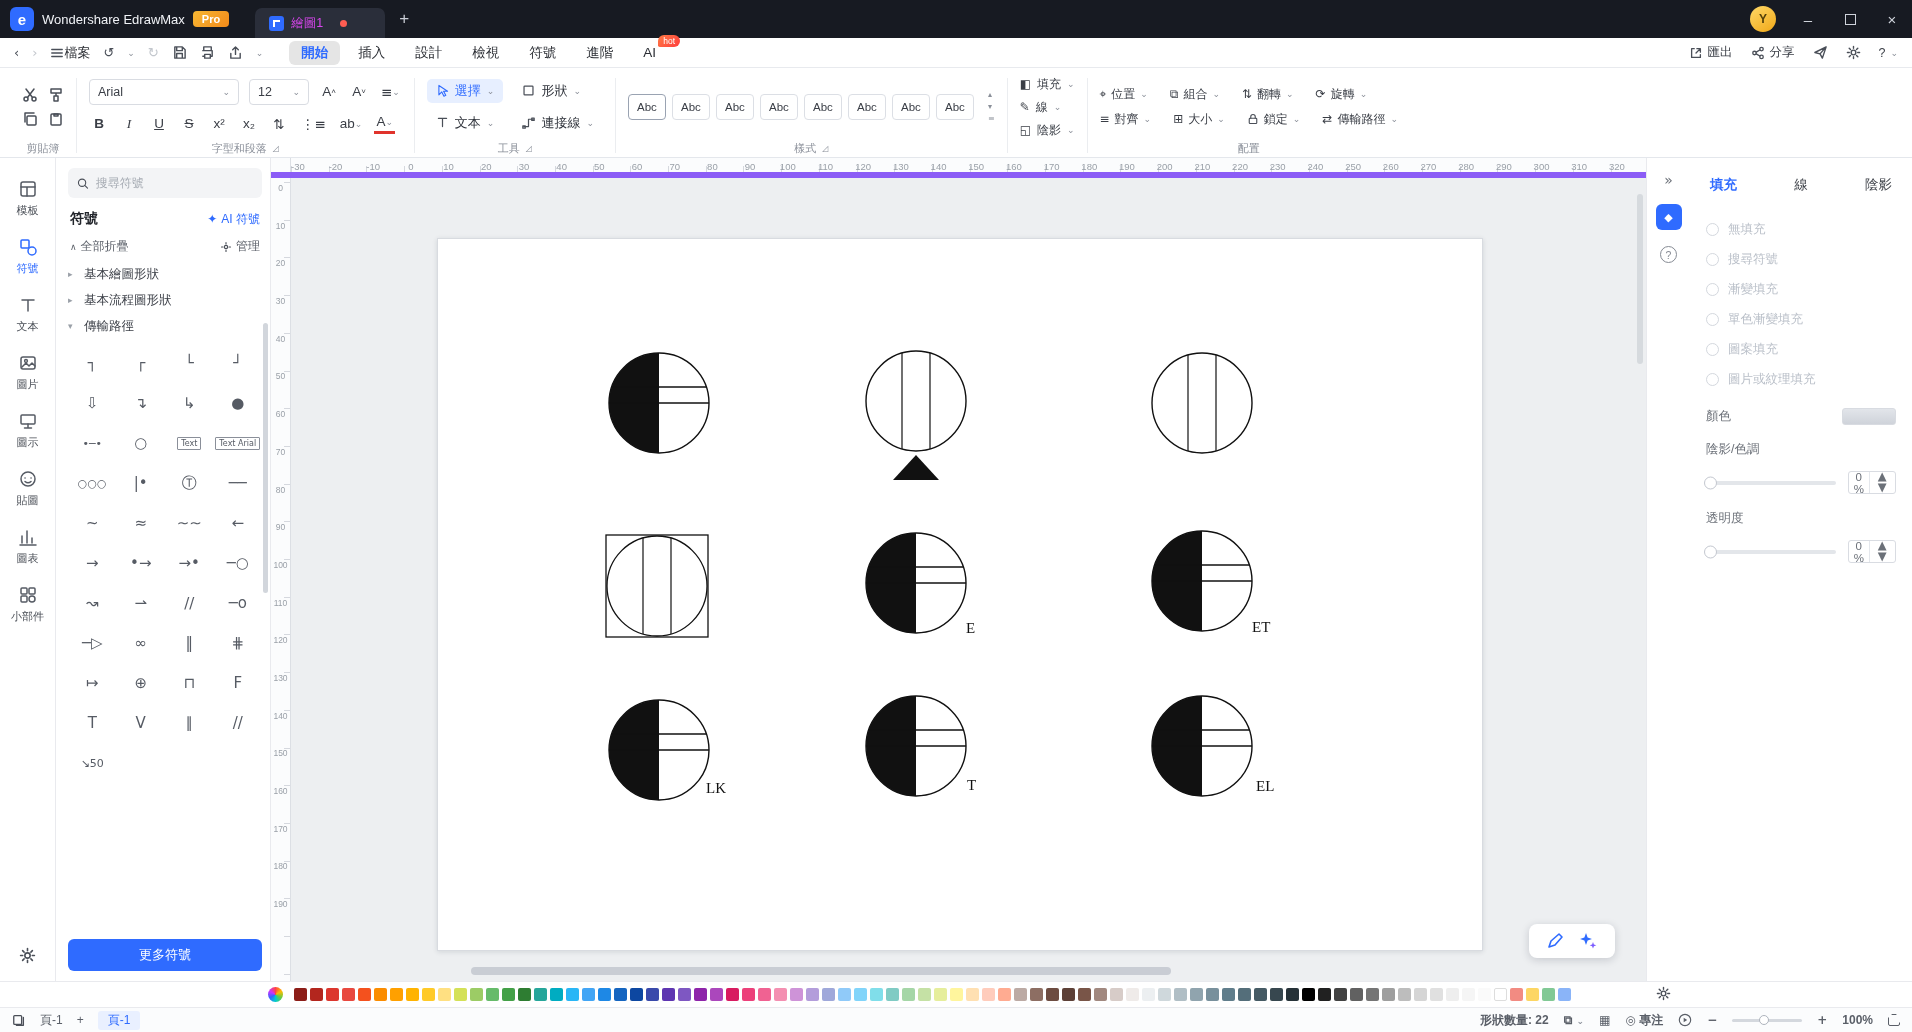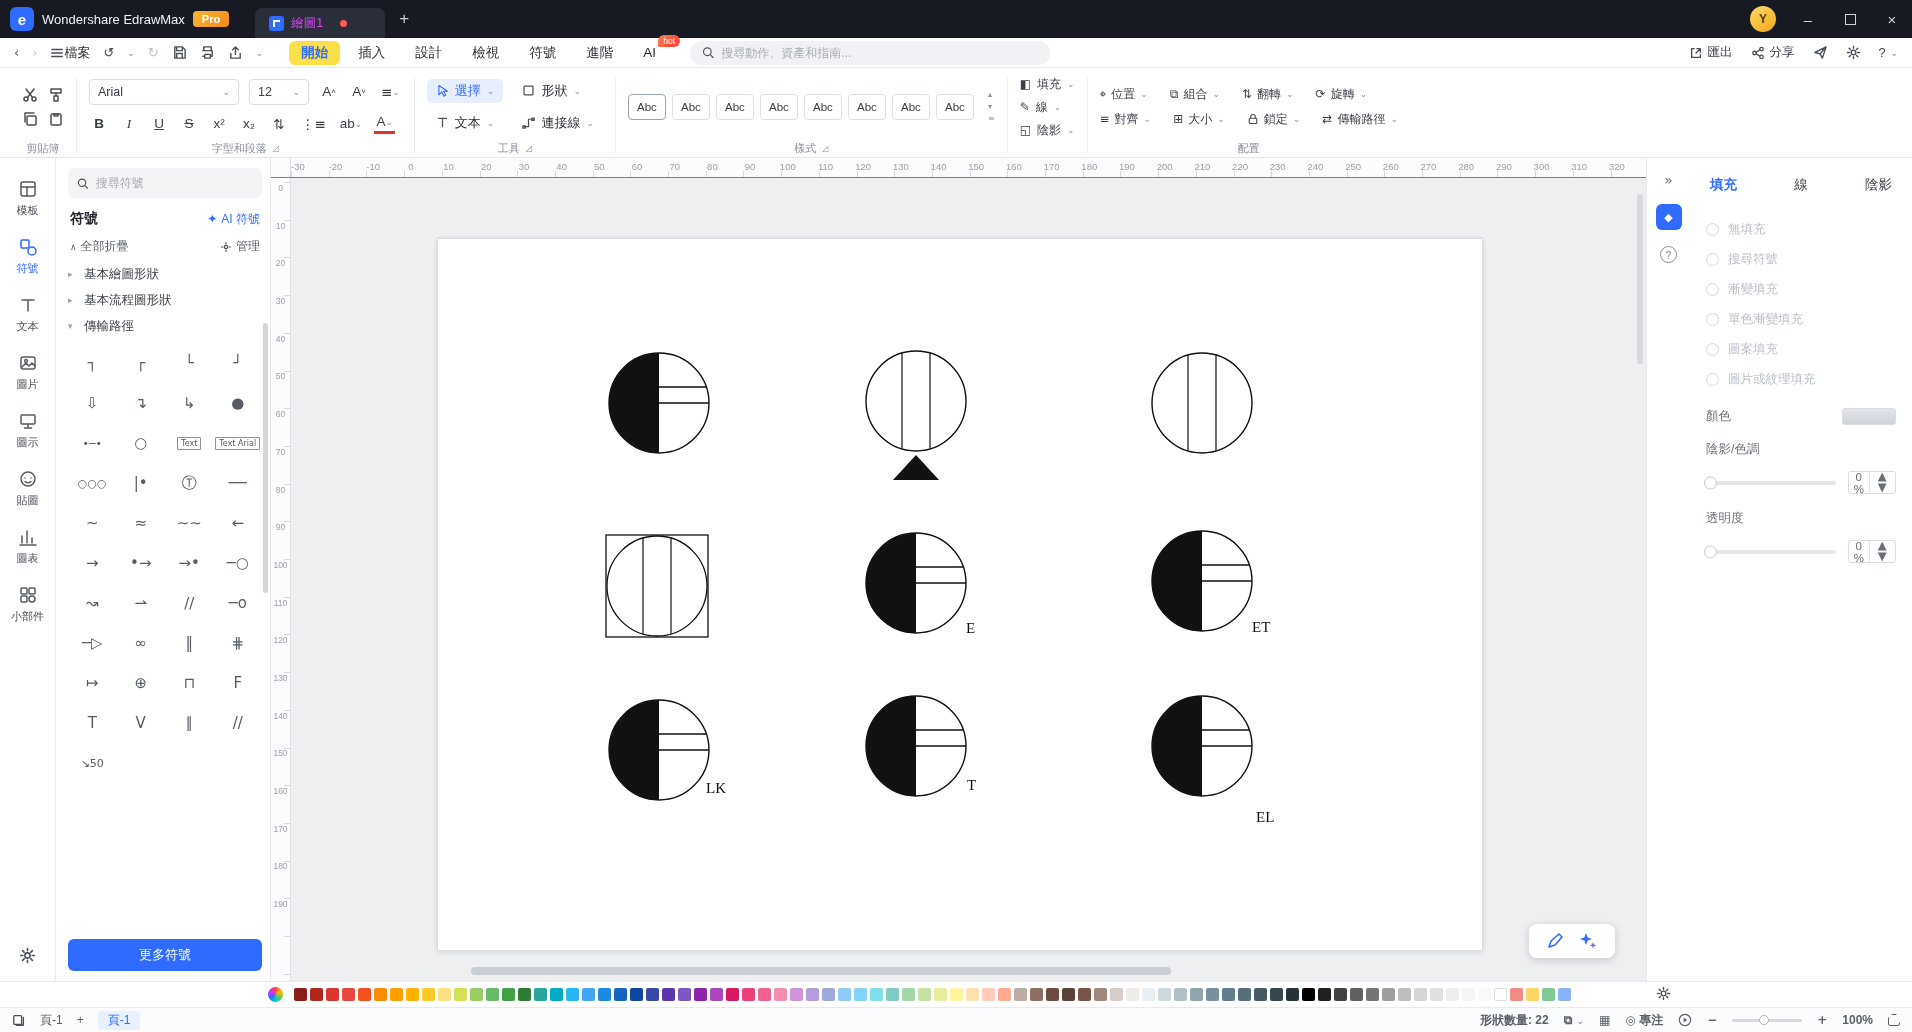--- a/index.html
+++ b/index.html
@@ -23,21 +23,21 @@
   .winbtn{color:#cfd3db;font-size:15px;width:20px;text-align:center;}
   .maxbox{width:11px;height:11px;border:1.6px solid #cfd3db;display:inline-block;}
 
   
   .menubar{height:30px;background:#fff;border-bottom:1px solid #e8eaee;display:flex;align-items:center;padding:0 14px;}
   .mb-left{display:flex;align-items:center;gap:13px;color:#4a4f58;}
   .nav-dis{color:#c3c7cd;}
   .filebtn{display:flex;align-items:center;font-size:13px;color:#2a2d33;}
   .menu-tabs{display:flex;align-items:center;gap:6px;margin-left:26px;}
   .mtab{padding:3px 12px;border-radius:6px;font-size:13.5px;color:#2a2d33;position:relative;cursor:default;}
-  .mtab.active{color:#2f6bff;background:#fde047;font-weight:bold;}
+  .mtab.active{color:#2f6bff;background:#e5e5e5;font-weight:bold;}
   .hot{position:absolute;top:-7px;right:-12px;background:linear-gradient(135deg,#ff7a45,#ff3d3d);color:#fff;font-size:8.5px;font-style:normal;border-radius:7px 7px 7px 2px;padding:1px 5px;}
   .msearch{margin-left:22px;width:360px;height:24px;background:#f1f2f5;border-radius:12px;display:flex;align-items:center;padding:0 12px;gap:7px;}
   .msearch input{border:none;background:transparent;outline:none;font-size:12px;color:#5a5f68;width:100%;font-family:inherit;}
   .msearch input::placeholder{color:#a8adb5;}
   .mb-right{margin-left:auto;display:flex;align-items:center;gap:18px;color:#3a3e46;font-size:12.5px;}
   .mb-right .itm{display:flex;align-items:center;gap:5px;}
   svg.li{stroke:#4a4f58;fill:none;stroke-width:1.5;stroke-linecap:round;stroke-linejoin:round;}
 
   
   .ribbon{height:90px;background:#fff;border-bottom:1px solid #e4e7ec;display:flex;align-items:stretch;padding:6px 0 0 10px;}
@@ -87,21 +87,21 @@
   .cat .tri{color:#9aa0a8;font-size:9px;width:10px;}
   .symgrid{flex:1;display:grid;grid-template-columns:repeat(4,1fr);align-content:start;margin-top:4px;overflow:hidden;}
   .cell{height:40px;display:flex;align-items:center;justify-content:center;color:#565b64;font-size:15px;font-family:"DejaVu Sans",sans-serif;}
   .cell.tcell{font-size:8px;}
   .cell.tcell i{border:1px solid #8a8f99;font-style:normal;padding:1px 3px;border-radius:1px;}
   .morebtn{height:32px;background:#2f6bff;color:#fff;font-size:13px;border:none;border-radius:6px;width:100%;margin-top:6px;}
   .pscroll{position:absolute;right:2px;top:165px;width:5px;height:270px;border-radius:3px;background:#d2d6dc;}
 
   
   .canvas{flex:1;display:flex;flex-direction:column;min-width:0;background:#edeff1;}
-  .hruler{height:20px;display:flex;background:#fbfcfd;border-bottom:1px solid #8b5cf6;}
+  .hruler{height:20px;display:flex;background:#fbfcfd;border-bottom:6px solid #8b5cf6;}
   .rcorner{width:20px;border-right:1px solid #dcdfe4;background:#fbfcfd;}
   .hnums{flex:1;overflow:hidden;white-space:nowrap;background-image:repeating-linear-gradient(to right,#d5d8de 0 1px,transparent 1px 37.7px);background-size:100% 6px;background-position:0 100%;background-repeat:no-repeat;}
   .hnums span{display:inline-block;width:37.7px;text-align:center;font-size:9.5px;color:#9aa0a8;line-height:14px;}
   .hnums span:first-child{margin-left:-12px;}
   .canvas-body{flex:1;display:flex;min-height:0;}
   .vruler{width:20px;background:#fbfcfd;border-right:1px solid #dcdfe4;padding-top:4px;background-image:repeating-linear-gradient(to bottom,#d5d8de 0 1px,transparent 1px 37.7px);background-size:6px 100%;background-position:100% 4px;background-repeat:no-repeat;}
   .vruler span{display:block;height:37.7px;font-size:8.5px;color:#9aa0a8;text-align:center;line-height:12px;}
   .stage{flex:1;position:relative;overflow:hidden;}
   .page{position:absolute;left:146px;top:60px;width:1046px;height:713px;background:#fff;border:1px solid #d8dbe0;box-shadow:0 1px 5px rgba(20,30,50,.12);}
   .sym{position:absolute;}
@@ -199,27 +199,20 @@
   </div>
   <div class="menu-tabs">
       <div class="mtab active"><span>開始</span></div>
       <div class="mtab"><span>插入</span></div>
       <div class="mtab"><span>設計</span></div>
       <div class="mtab"><span>檢視</span></div>
       <div class="mtab"><span>符號</span></div>
       <div class="mtab"><span>進階</span></div>
       <div class="mtab"><span>AI</span><i class="hot">hot</i></div>
     </div>
-  <div class="msearch">
-    <svg class="li" width="13" height="13" viewBox="0 0 16 16">
-        <circle cx="7" cy="7" r="5"></circle>
-        <path d="M11 11l3.5 3.5"></path>
-      </svg>
-    <input placeholder="搜尋動作、資產和指南..." style="">
-  </div>
   <div class="mb-right">
     <span class="itm">
       <svg class="li" width="14" height="14" viewBox="0 0 16 16">
           <path d="M6 3H3v10h10v-3 M9 3h4v4 M13 3L8 8"></path>
         </svg>
       <span>匯出</span>
     </span>
     <span class="itm">
       <svg class="li" width="14" height="14" viewBox="0 0 16 16">
           <circle cx="12" cy="3.5" r="2"></circle>
@@ -723,21 +716,21 @@
           </div>
           <span class="symlabel" style="left:529px;top:538px">T</span>
           <div class="sym" style="left:712px;top:455px">
             <svg width="104" height="104" viewBox="0 0 104 104">
                 <circle cx="52" cy="52" r="50" fill="#fff" stroke="#111" stroke-width="1.4"></circle>
                 <path d="M52 2 A50 50 0 0 0 52 102 Z" fill="#111"></path>
                 <line x1="5" y1="36" x2="99" y2="36" stroke="#111" stroke-width="1.3"></line>
                 <line x1="2" y1="52" x2="102" y2="52" stroke="#111" stroke-width="1.3"></line>
               </svg>
           </div>
-          <span class="symlabel" style="left:818px;top:570px">EL</span>
+          <span class="symlabel" style="left:818px;top:539px">EL</span>
         </div>
 
         <div class="hscroll"></div>
         <div class="vscroll"></div>
         <div class="floattools">
           <svg width="18" height="18" viewBox="0 0 18 18">
               <path d="M3 15l2-6 8-7 3 3-7 8-6 2z" fill="none" stroke="#2f6bff" stroke-width="1.6" stroke-linejoin="round"></path>
             </svg>
           <svg width="20" height="20" viewBox="0 0 20 20">
               <path d="M8 2l1.6 4.4L14 8l-4.4 1.6L8 14l-1.6-4.4L2 8l4.4-1.6z" fill="#2f6bff"></path>

